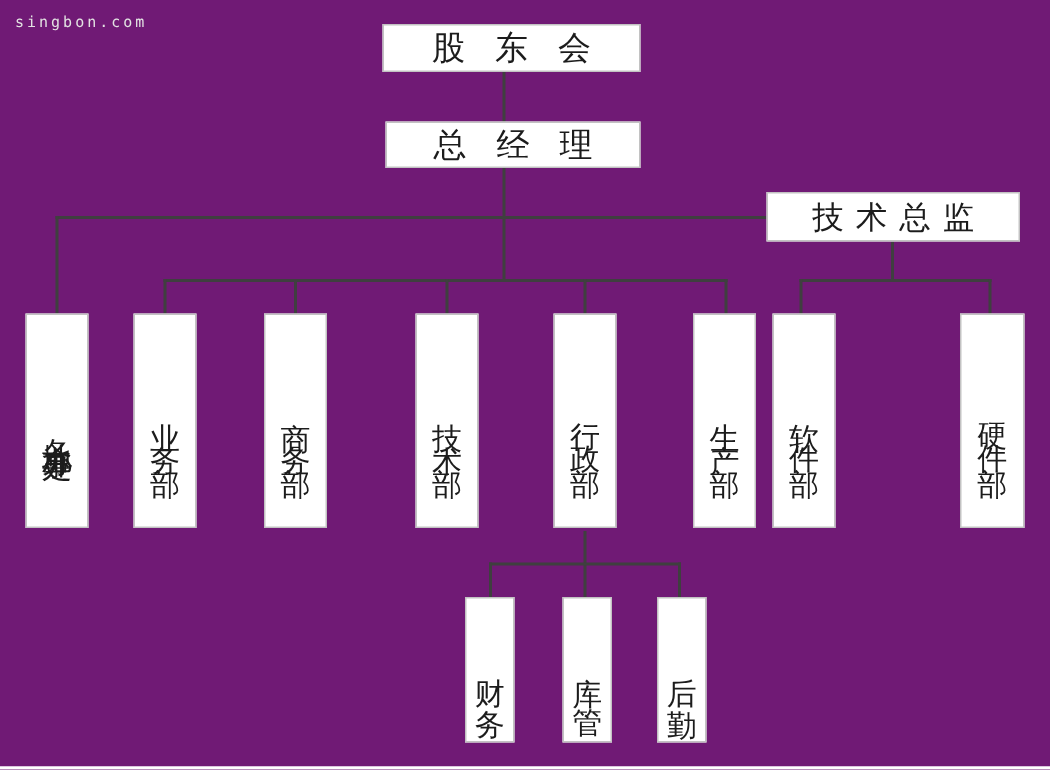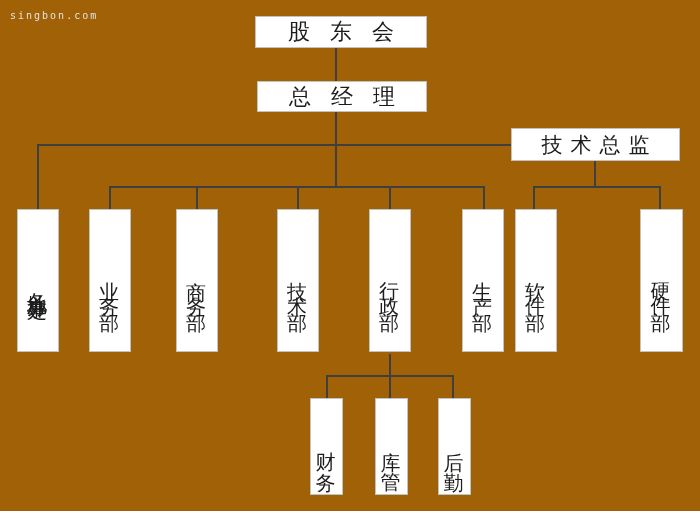--- a/index.html
+++ b/index.html
@@ -5,21 +5,21 @@
   html, body {
     margin: 0;
     padding: 0;
     background: #ffffff;
     font-family: "Liberation Serif", "DejaVu Serif", serif;
   }
   #canvas {
     position: relative;
     width: 700px;
     height: 511px;
-    background: #a16207;
+    background: #701a75;
     overflow: hidden;
   }
   
   .watermark {
     position: absolute;
     left: 10px;
     top: 10px;
     font-family: "DejaVu Sans Mono", monospace;
     font-size: 10px;
     letter-spacing: 2px;

